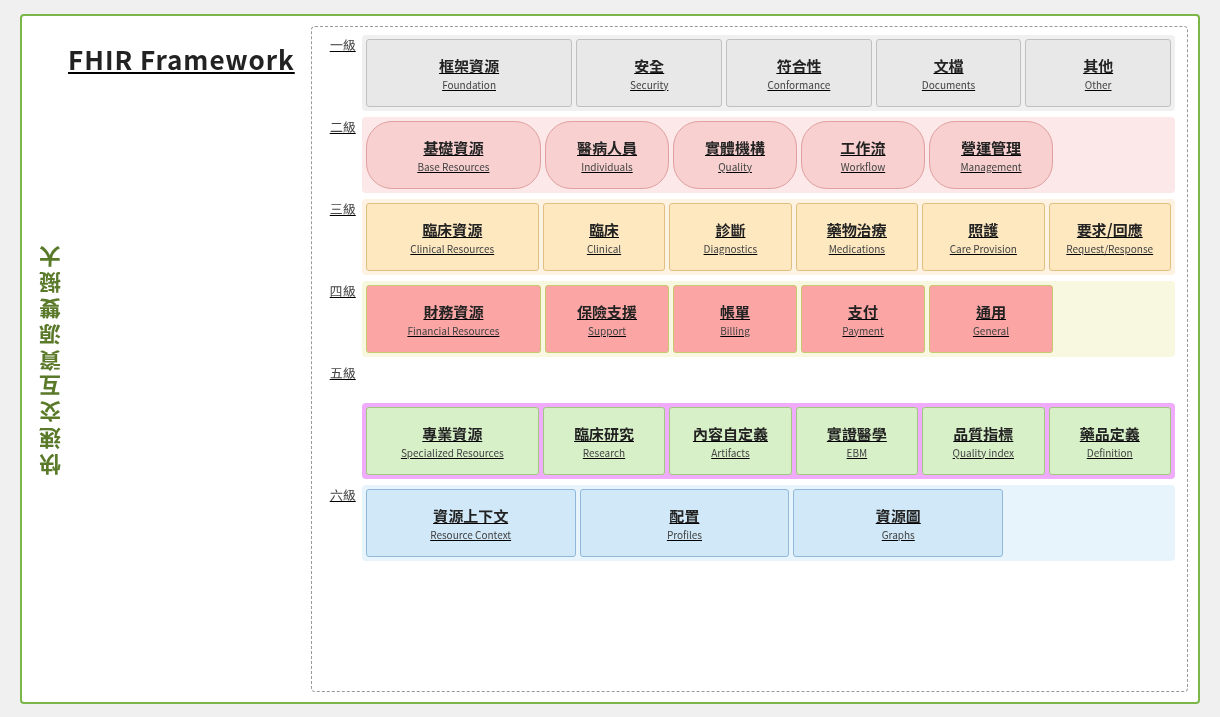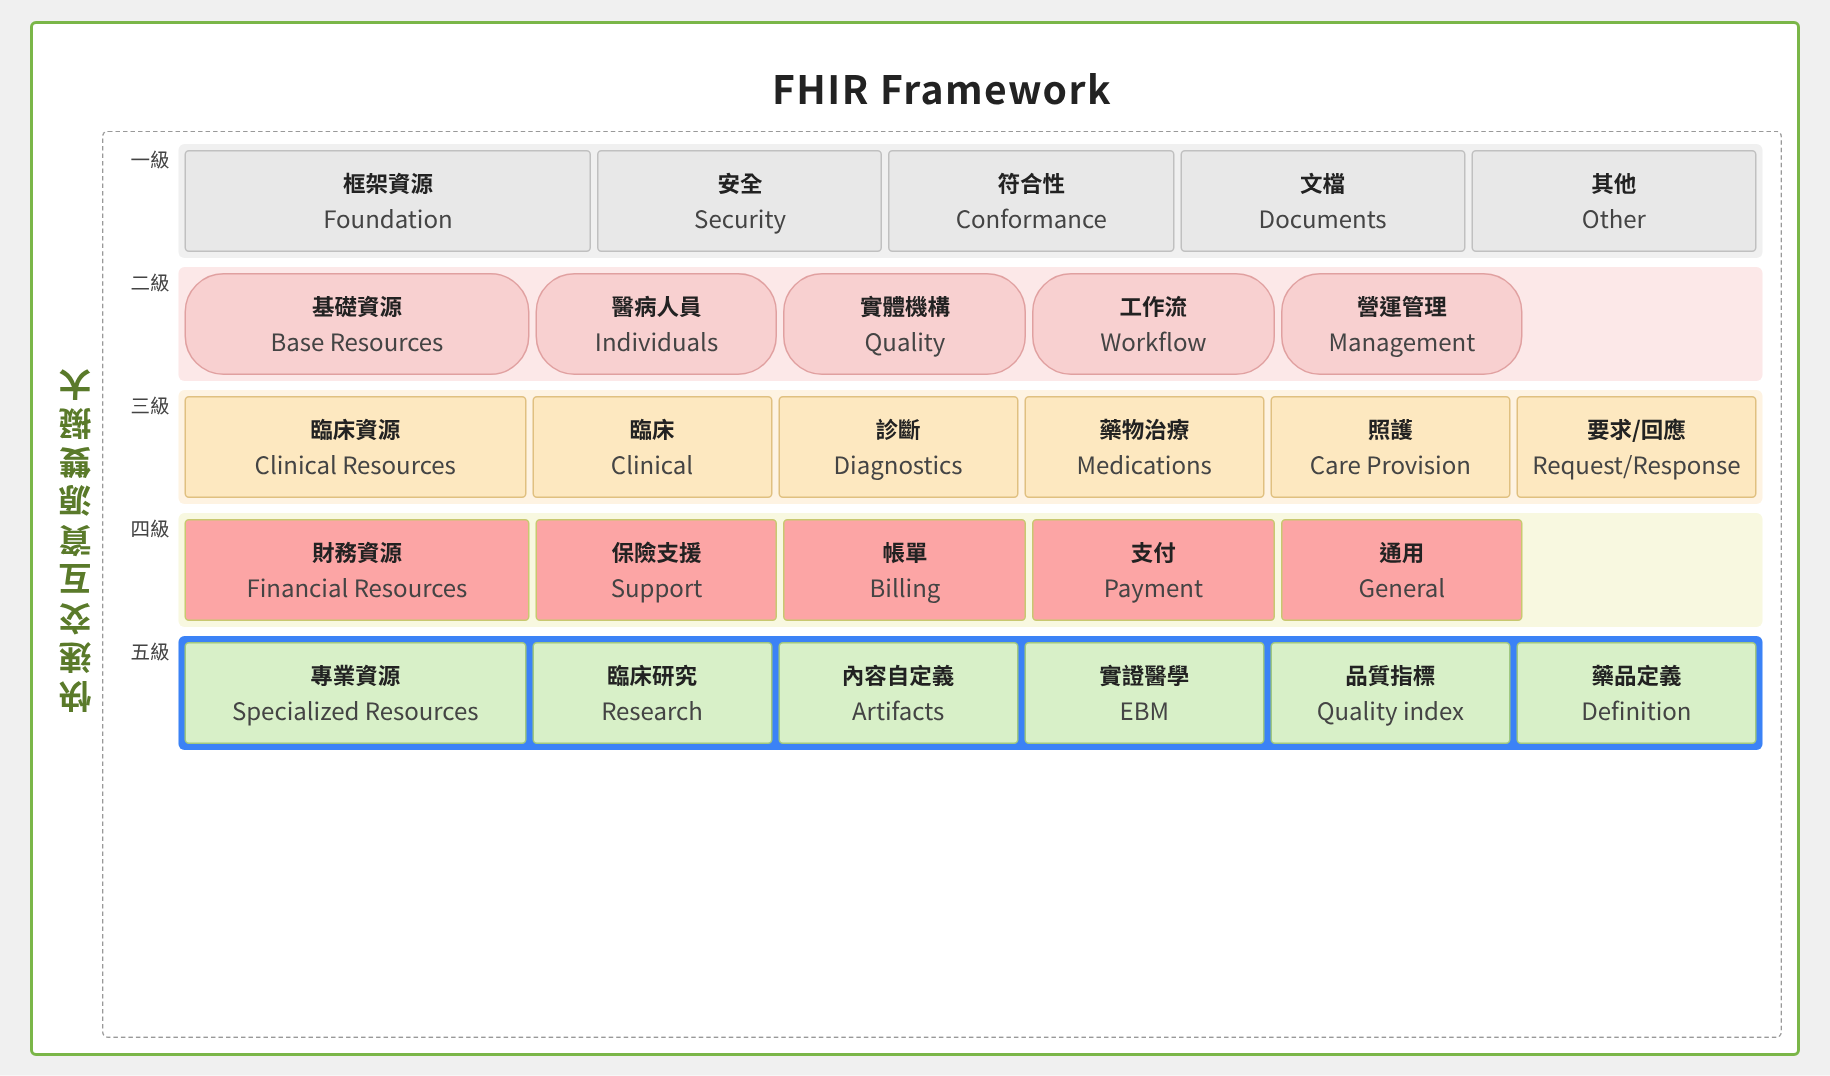--- a/index.html
+++ b/index.html
@@ -33,22 +33,23 @@
       display: flex;
       align-items: center;
       justify-content: center;
       width: 36px;
       letter-spacing: 4px;
       flex-shrink: 0;
     }
     .main-content {
       flex: 1;
       display: flex;
-      flex-direction: column;
-      gap: 0;
+      flex-direction: row;
+      gap: 16px;
+      text-decoration: underline;
     }
     .title {
       text-align: center;
       font-size: 26px;
       font-weight: bold;
       padding: 14px 0 10px 0;
       color: #222;
       letter-spacing: 1px;
     }
     .inner-frame {
@@ -101,39 +102,39 @@
     .cell-normal {
       flex: 1;
     }
     .cell-zh {
       font-size: 15px;
       font-weight: bold;
       line-height: 1.4;
       color: #222;
     }
     .cell-en {
-      font-size: 16px;
+      font-size: 10px;
       color: #444;
       line-height: 1.3;
       margin-top: 2px;
     }
     
     .row-l1 .row-content { background: #f0f0f0; }
     .row-l1 .cell { background: #e8e8e8; border-color: #c0c0c0; }
     
     .row-l2 .row-content { background: #fce8e8; }
     .row-l2 .cell { background: #f8d0d0; border-color: #e0a0a0; border-radius: 26px; }
     
     .row-l3 .row-content { background: #fef3e2; }
     .row-l3 .cell { background: #fde8c0; border-color: #e0c080; }
     
     .row-l4 .row-content { background: #f8f8e0; }
     .row-l4 .cell { background: #fca5a5; border-color: #c8c870; }
     
-    .row-l5 .row-content { background: #3b82f6; }
+    .row-l5 .row-content { background: #f0abfc; margin-top: 40px; }
     .row-l5 .cell { background: #d8f0c8; border-color: #a0c880; }
     
     .row-l6 .row-content { background: #e8f4fc; }
     .row-l6 .cell { background: #d0e8f8; border-color: #90b8d8; }
 
     .spacer-cell {
       flex: 1;
       border: none;
       background: transparent;
     }
@@ -274,15 +275,33 @@
             <div class="cell cell-normal">
               <div class="cell-zh">品質指標</div>
               <div class="cell-en">Quality index</div>
             </div>
             <div class="cell cell-normal">
               <div class="cell-zh">藥品定義</div>
               <div class="cell-en">Definition</div>
             </div>
           </div>
         </div>
+        <div class="row row-l6">
+          <div class="level-label">六級</div>
+          <div class="row-content">
+            <div class="cell" style="flex: 1 1 0%;">
+              <div class="cell-zh">資源上下文</div>
+              <div class="cell-en">Resource Context</div>
+            </div>
+            <div class="cell" style="flex: 1 1 0%;">
+              <div class="cell-zh">配置</div>
+              <div class="cell-en">Profiles</div>
+            </div>
+            <div class="cell" style="flex: 1 1 0%;">
+              <div class="cell-zh">資源圖</div>
+              <div class="cell-en">Graphs</div>
+            </div>
+            <div class="spacer-cell" style="flex: 0.82 1 0%;"></div>
+          </div>
+        </div>
       </div>
   </div>
 </div>
 
 </body></html>

